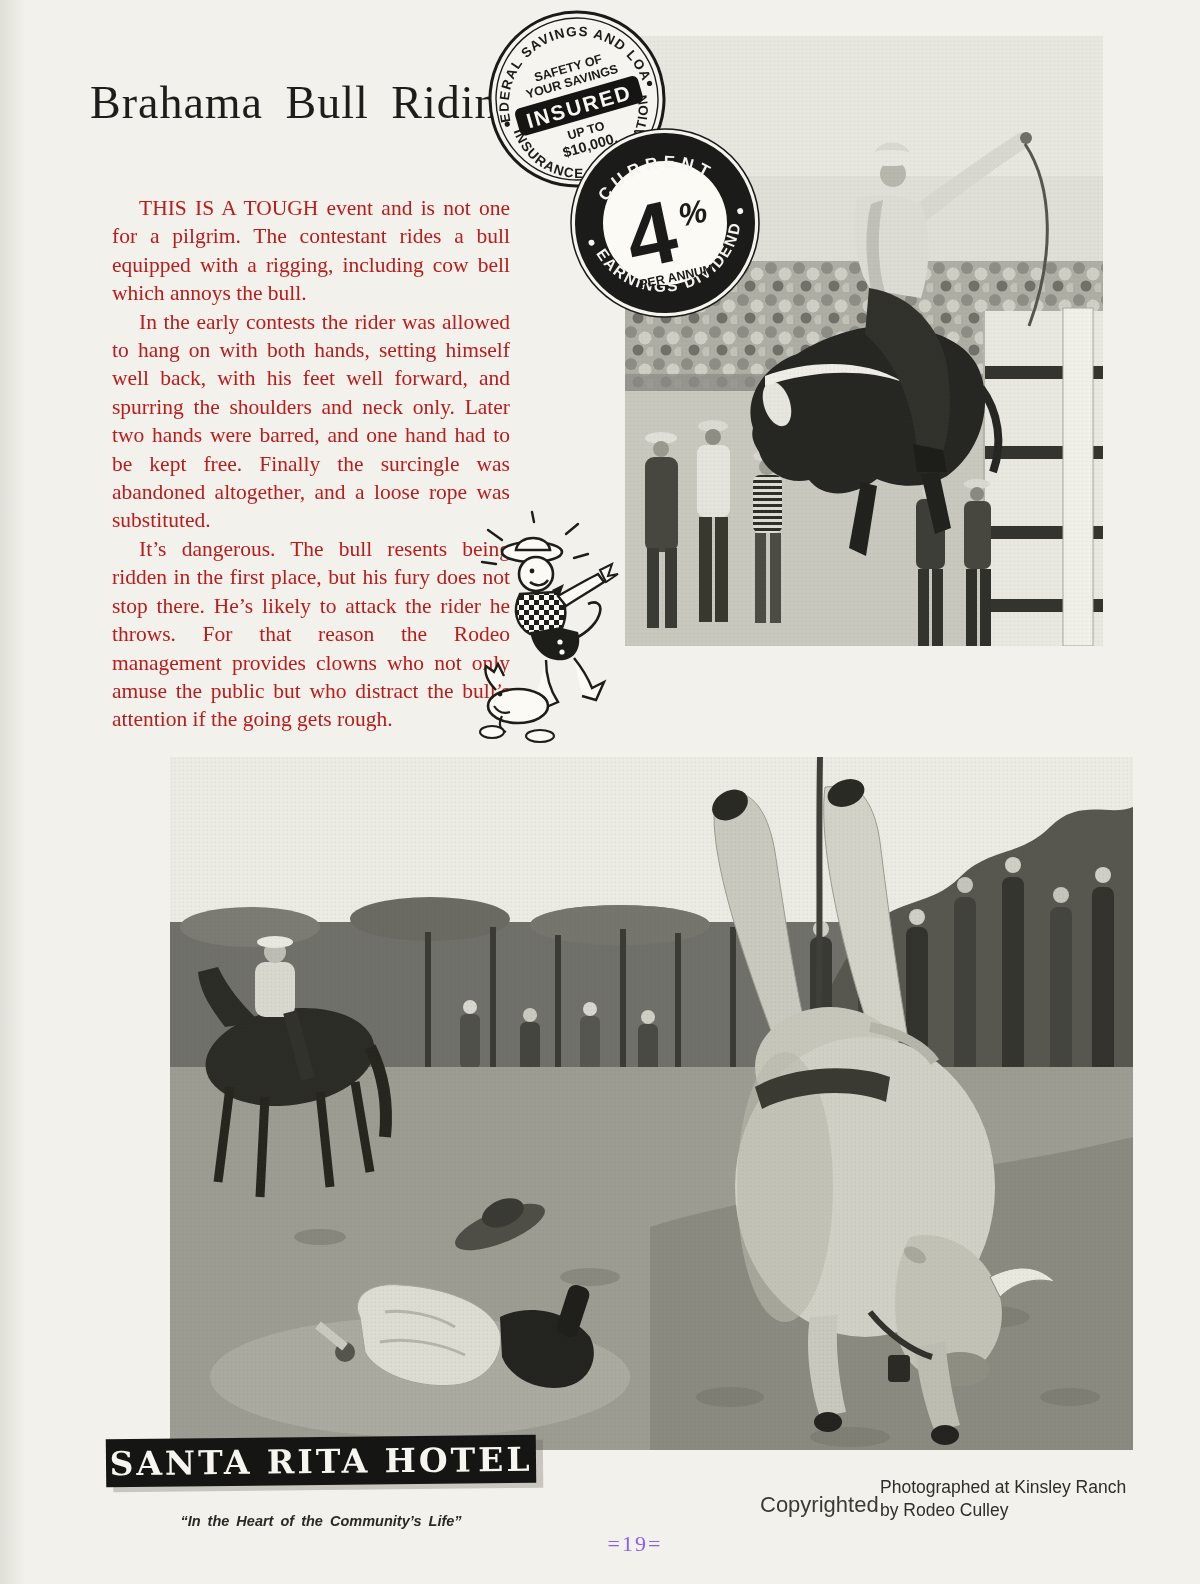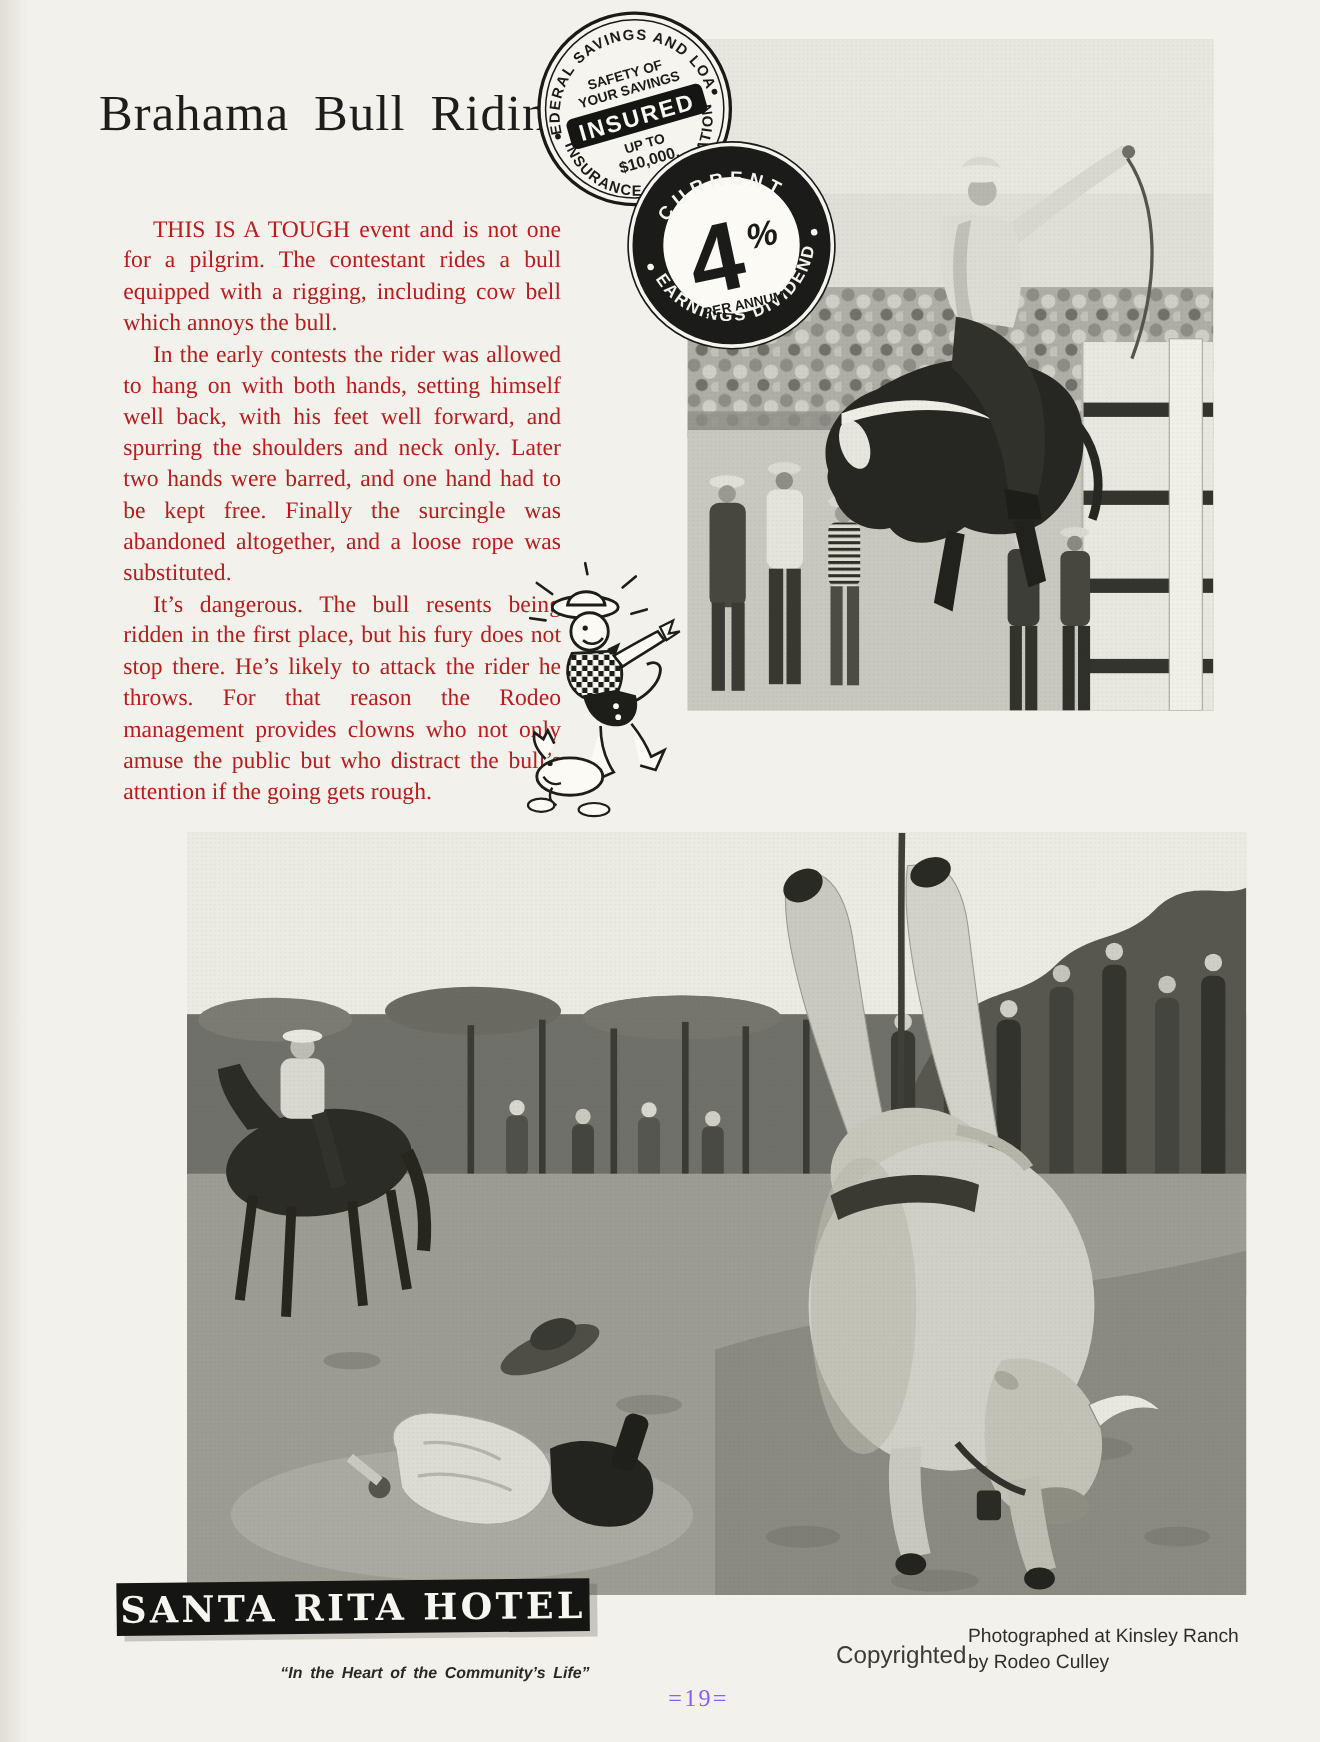--- a/index.html
+++ b/index.html
@@ -34,21 +34,21 @@
   .clown{position:absolute;left:474px;top:510px;width:152px;height:240px;}
 
   .hotel-bar{position:absolute;left:106px;top:1437px;width:430px;height:48px;background:#15151​3;
              background:#151513;display:flex;align-items:center;justify-content:center;
              transform:rotate(-.6deg);box-shadow:7px 5px 0 rgba(90,86,76,.28);}
   .hotel-bar span{font-family:"DejaVu Serif",serif;font-weight:bold;font-size:33px;
                   color:#f6f5ef;letter-spacing:3px;white-space:nowrap;}
   .hotel-address{position:absolute;left:106px;top:1492px;width:430px;text-align:center;
                  font-family:"Liberation Sans",sans-serif;font-weight:bold;font-size:16px;
                  letter-spacing:1.5px;color:#242320;}
-  .hotel-slogan{position:absolute;left:106px;top:1513px;width:430px;text-align:right;
+  .hotel-slogan{position:absolute;left:106px;top:1513px;width:430px;text-align:center;
                 font-family:"Liberation Sans",sans-serif;font-weight:bold;font-style:italic;
                 font-size:14.5px;word-spacing:3px;color:#2a2926;}
 
   .copyrighted{position:absolute;left:760px;top:1492px;font-family:"Liberation Sans",sans-serif;
                font-size:22px;color:#3b3a36;}
   .photo-credit{position:absolute;left:880px;top:1476px;font-family:"Liberation Sans",sans-serif;
                 font-size:17.5px;line-height:23px;color:#2e2d2a;}
   .page-number{position:absolute;left:555px;top:1531px;width:160px;text-align:center;
                font-size:22px;letter-spacing:2px;color:#8b5cf6;}
 </style>

